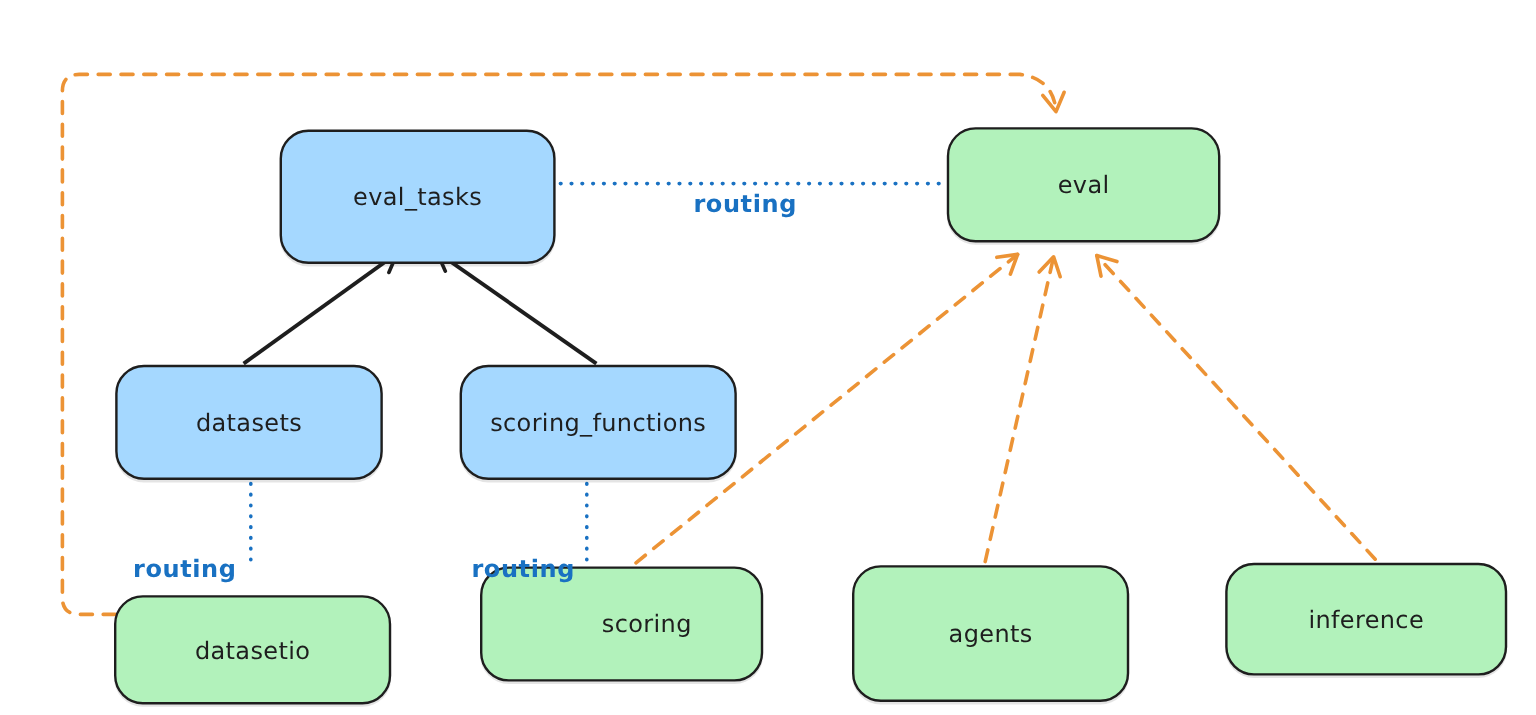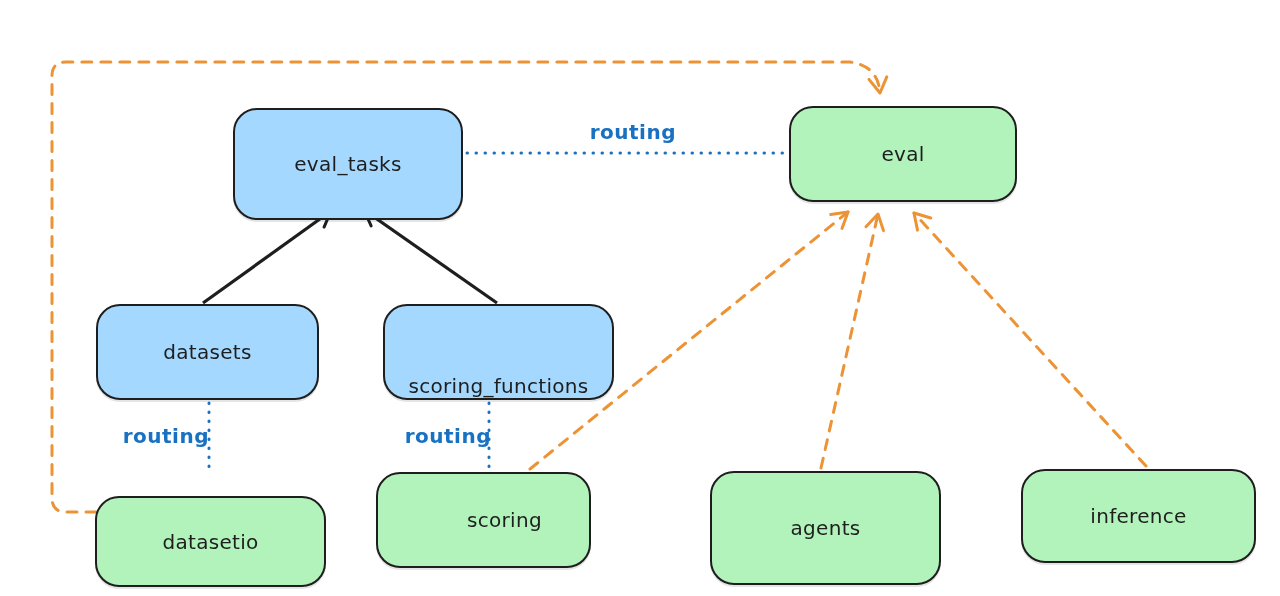--- a/index.html
+++ b/index.html
@@ -28,25 +28,26 @@
     letter-spacing: 0.3px;
     box-sizing: border-box;
     box-shadow: 0 2px 0 rgba(30,30,30,0.12);
   }
   .node-blue  { background: var(--blue-fill,  #a5d8ff); }
   .node-green { background: var(--green-fill, #b2f2bb); }
 
   .edge-label {
     position: absolute;
     width: 110px;
-    text-align: right;
+    text-align: center;
     font-size: 20px;
     font-weight: bold;
     letter-spacing: 0.5px;
     color: var(--blue-line, #1971c2);
+    margin-top: 38px;
   }
 
   .stroke-black  { stroke: var(--stroke, #1e1e1e); }
   .stroke-blue   { stroke: var(--blue-line, #1971c2); }
   .stroke-orange { stroke: var(--orange-line, #ec9335); }
 
   .edge {
     fill: none;
     stroke-width: 3;
   }
@@ -95,31 +96,31 @@
     <path class="edge edge-dashed stroke-orange" d="M821 468 L878 214" marker-end="url(#arrow-orange)"></path>
     <path class="edge edge-dashed stroke-orange" d="M1146 466 L914 213" marker-end="url(#arrow-orange)"></path>
   </svg>
 
   <div class="node node-blue" style="left:233px; top:108px; width:230px; height:112px;">
     <span>eval_tasks</span>
   </div>
   <div class="node node-blue" style="left:96px; top:304px; width:223px; height:96px;">
     <span>datasets</span>
   </div>
-  <div class="node node-blue" style="left:383px; top:304px; width:231px; height:96px;align-items:flex-end;">
+  <div class="node node-blue" style="left:383px; top:304px; width:231px; height:96px;">
     <span>scoring_functions</span>
   </div>
 
   <div class="node node-green" style="left:789px; top:106px; width:228px; height:96px;">
     <span>eval</span>
   </div>
   <div class="node node-green" style="left:95px; top:477px; width:231px; height:91px;margin-top:19px;">
     <span>datasetio</span>
   </div>
-  <div class="node node-green" style="left:376px; top:472px; width:215px; height:96px;padding-left:42px;">
+  <div class="node node-green" style="left:400px; top:472px; width:236px; height:96px;padding-left:42px;">
     <span>scoring</span>
   </div>
   <div class="node node-green" style="left:710px; top:471px; width:231px; height:114px;">
     <span>agents</span>
   </div>
   <div class="node node-green" style="left:1021px; top:469px; width:235px; height:94px;text-align:right;">
     <span>inference</span>
   </div>
 
   <div class="edge-label" style="left:566px; top:120px;">routing</div>

